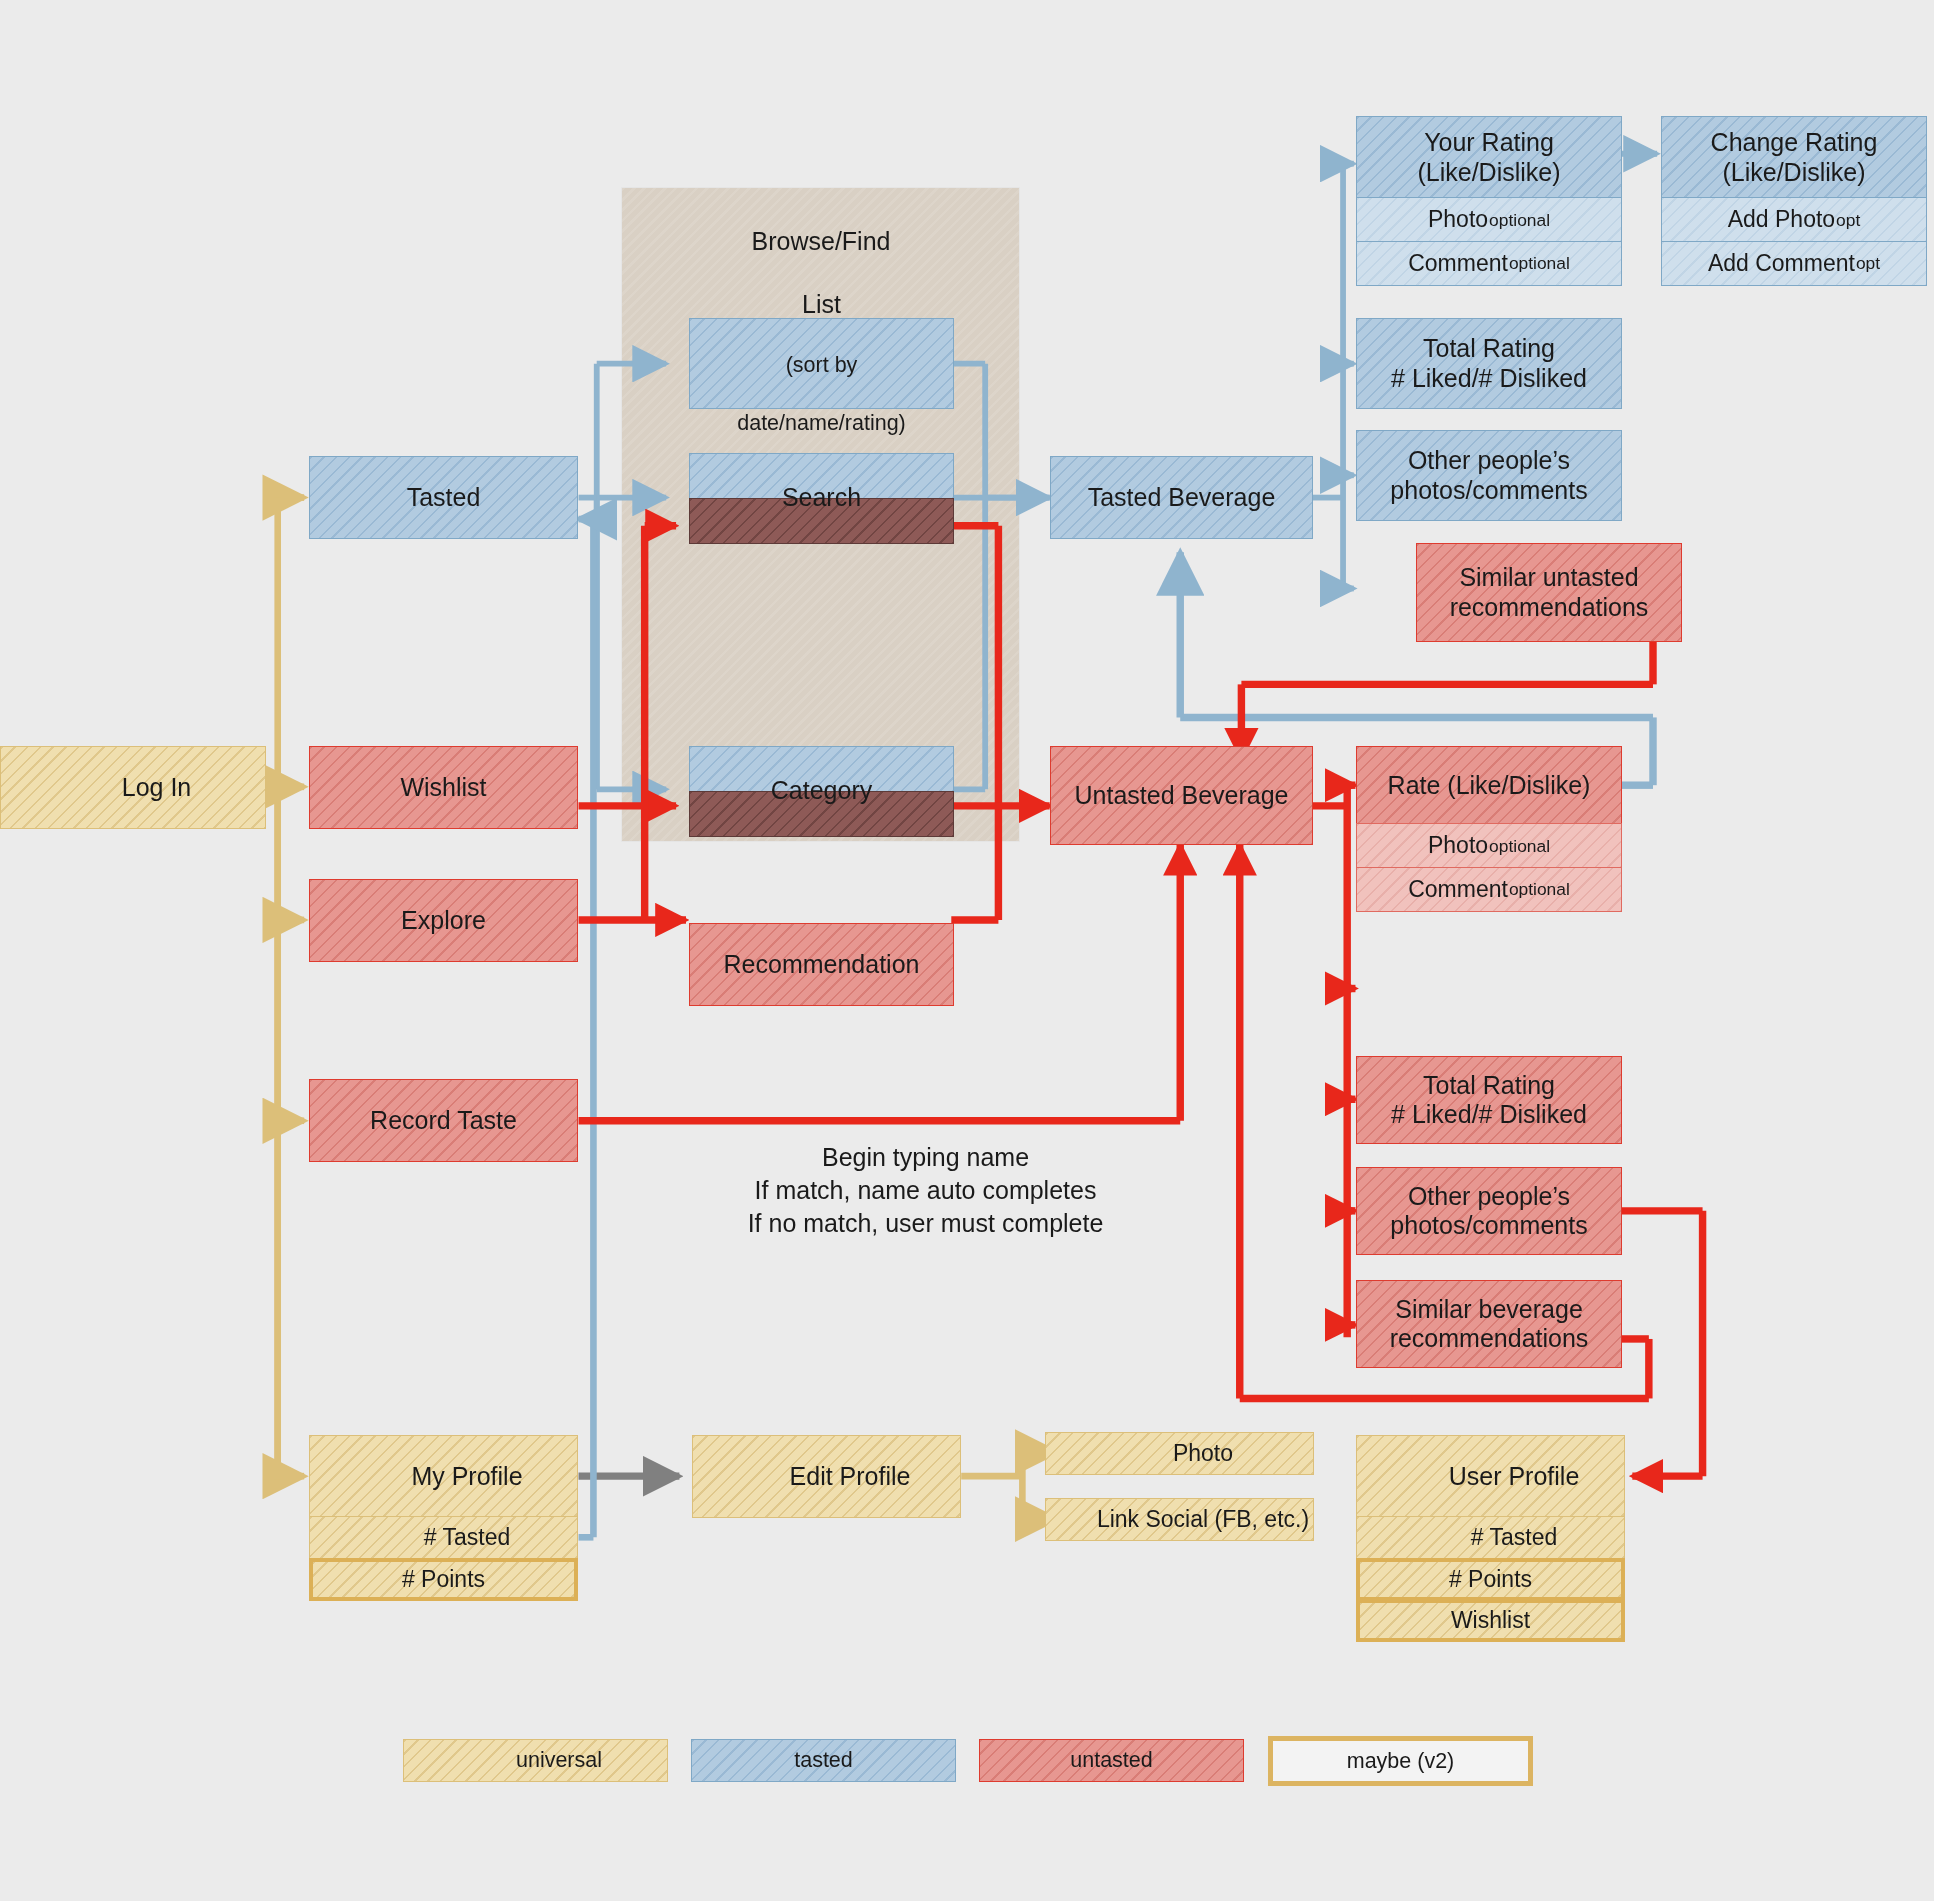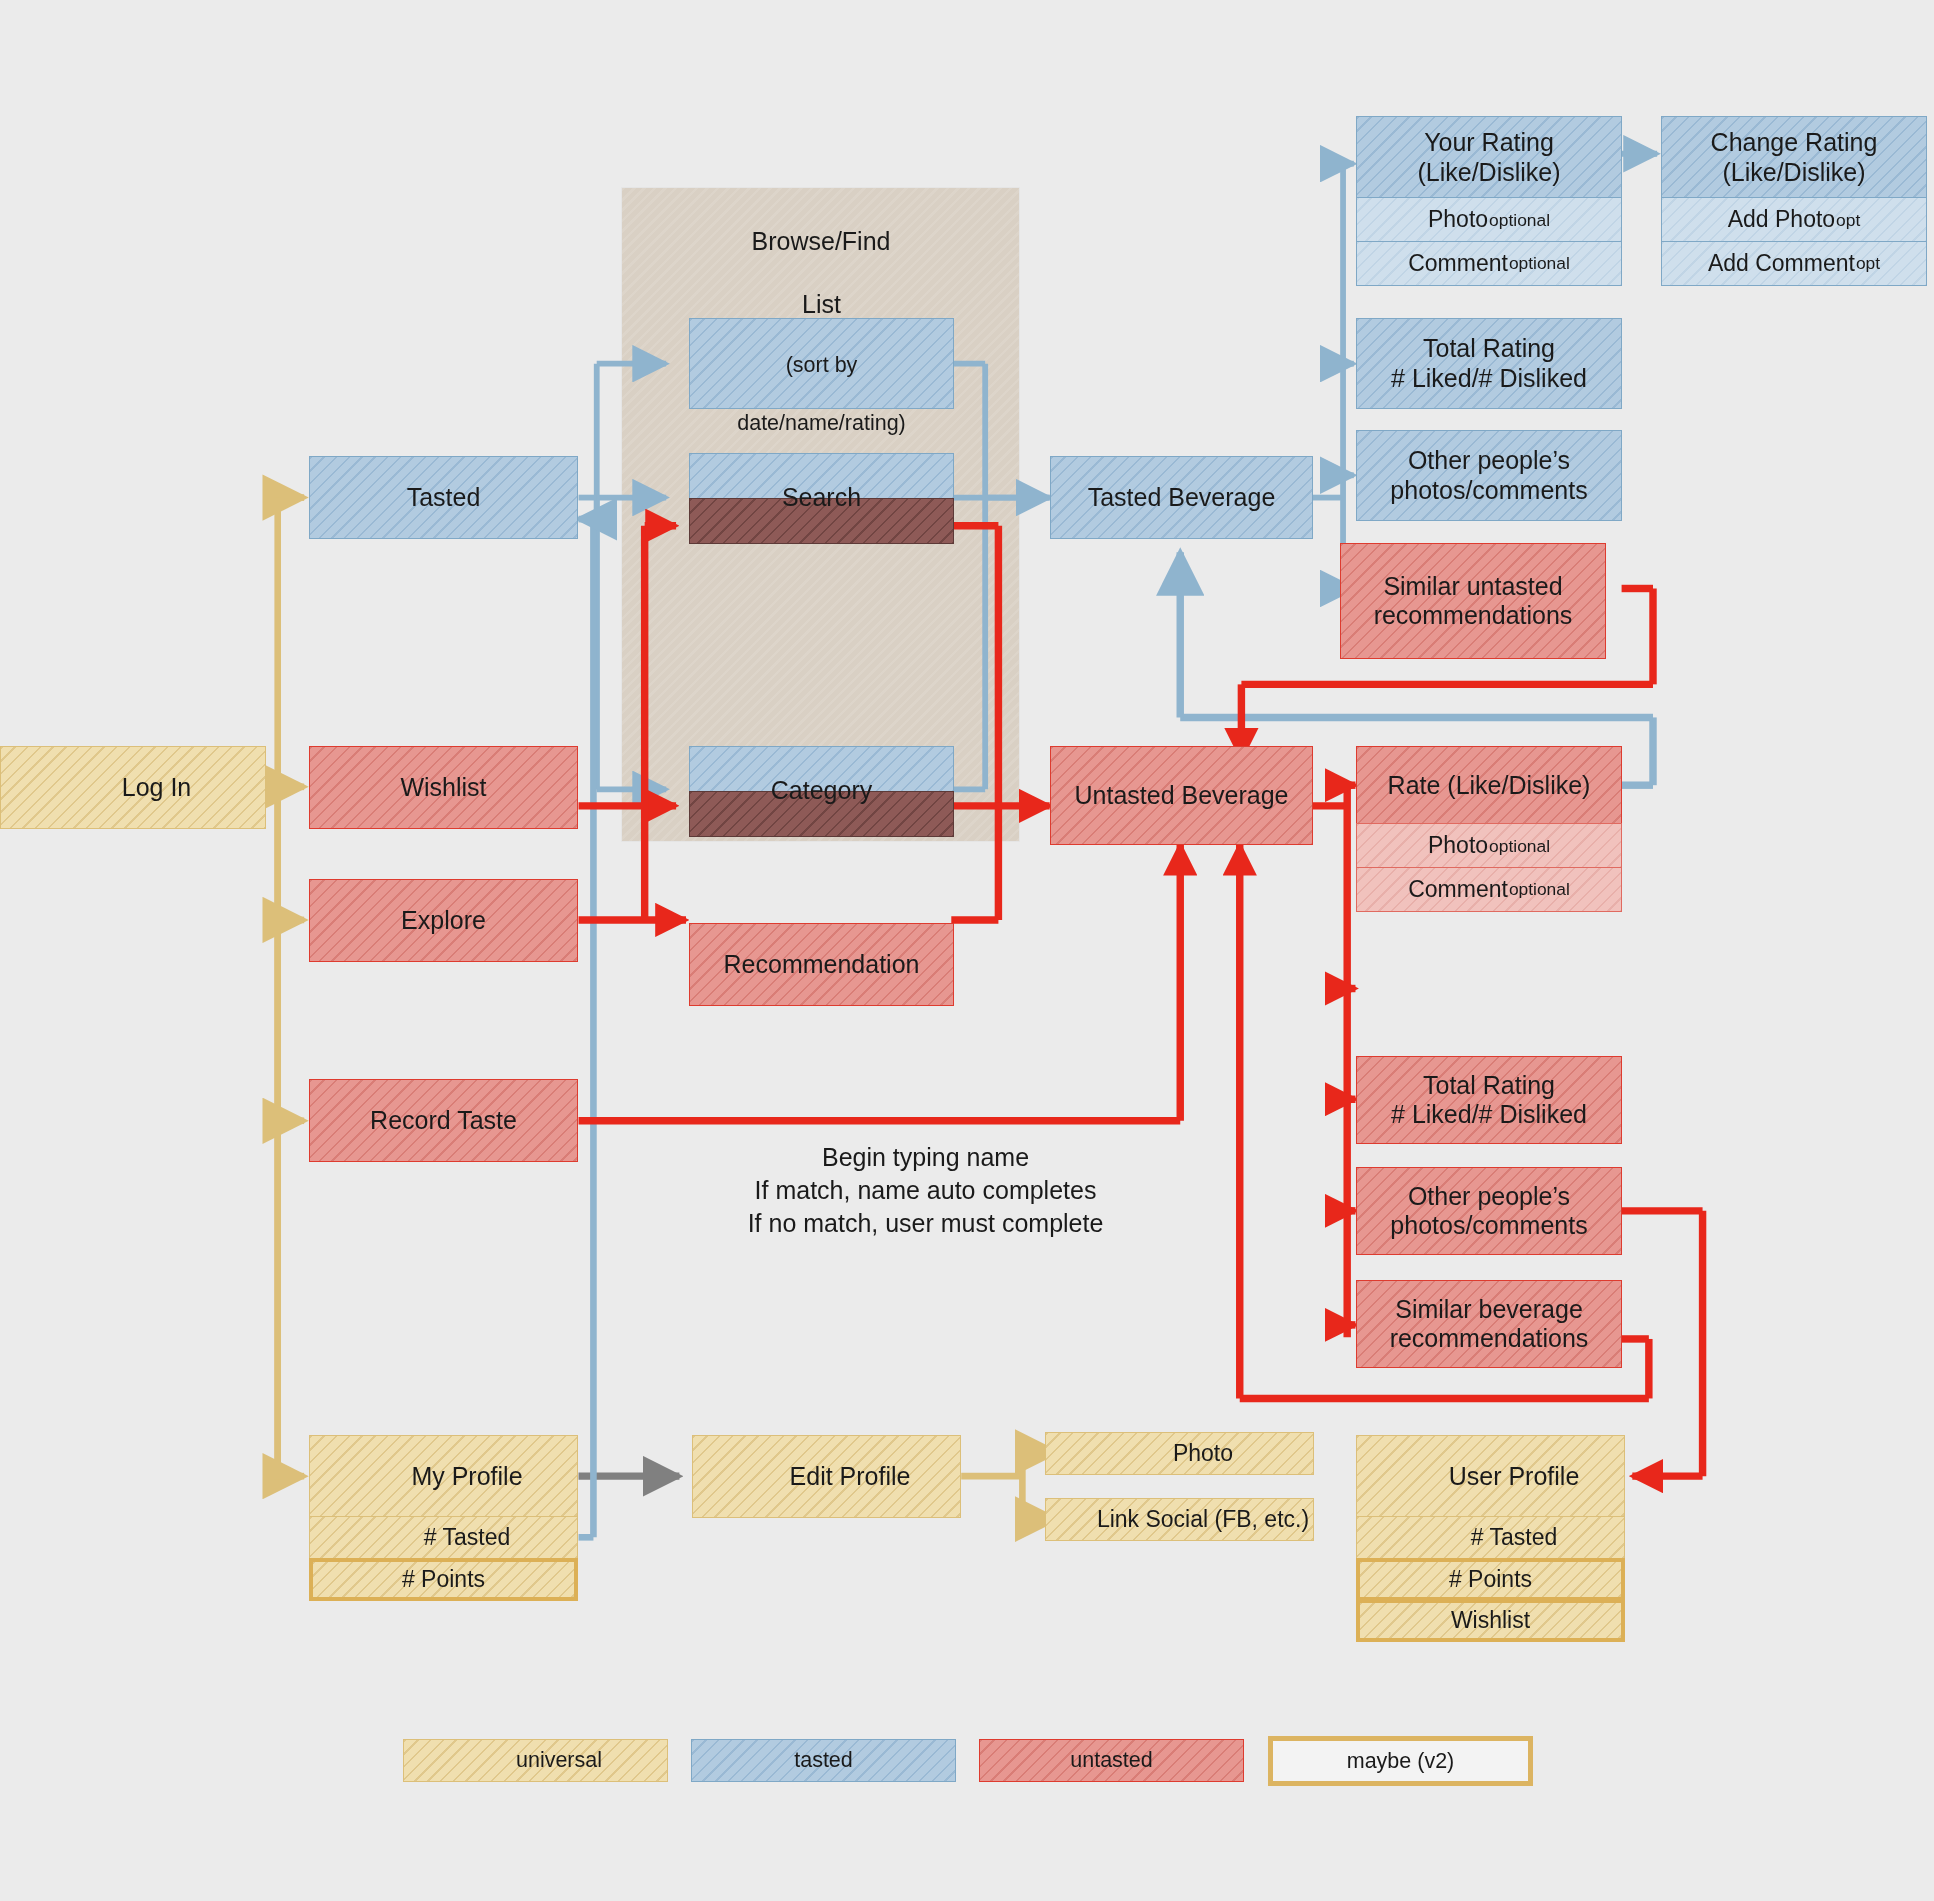--- a/index.html
+++ b/index.html
@@ -375,21 +375,21 @@
     </div>
   </div>
 
   <div class="node" style="left:1356px;top:430px;width:266px;height:91px;">
     <div class="seg hatch-blue bd-blue" style="width:100%;height:100%;flex-direction:column;">
       <div class="lbl-big">Other people’s</div>
       <div class="lbl-big">photos/comments</div>
     </div>
   </div>
 
-  <div class="node" style="left:1340px;top:543px;width:266px;height:116px;">
+  <div class="node" style="left:1416px;top:543px;width:266px;height:99px;">
     <div class="seg hatch-red bd-red" style="width:100%;height:100%;flex-direction:column;">
       <div class="lbl-big">Similar untasted</div>
       <div class="lbl-big">recommendations</div>
     </div>
   </div>
 
   <div class="node" style="left:1356px;top:746px;width:266px;height:165px;">
     <div class="seg hatch-red bd-red lbl-big" style="width:100%;height:79px;">Rate (Like/Dislike)</div>
     <div class="seg hatch-red-light bd-red-thin" style="width:100%;height:45px;margin-top:-1.7px;">
       <span class="lbl-mid">Photo</span>

